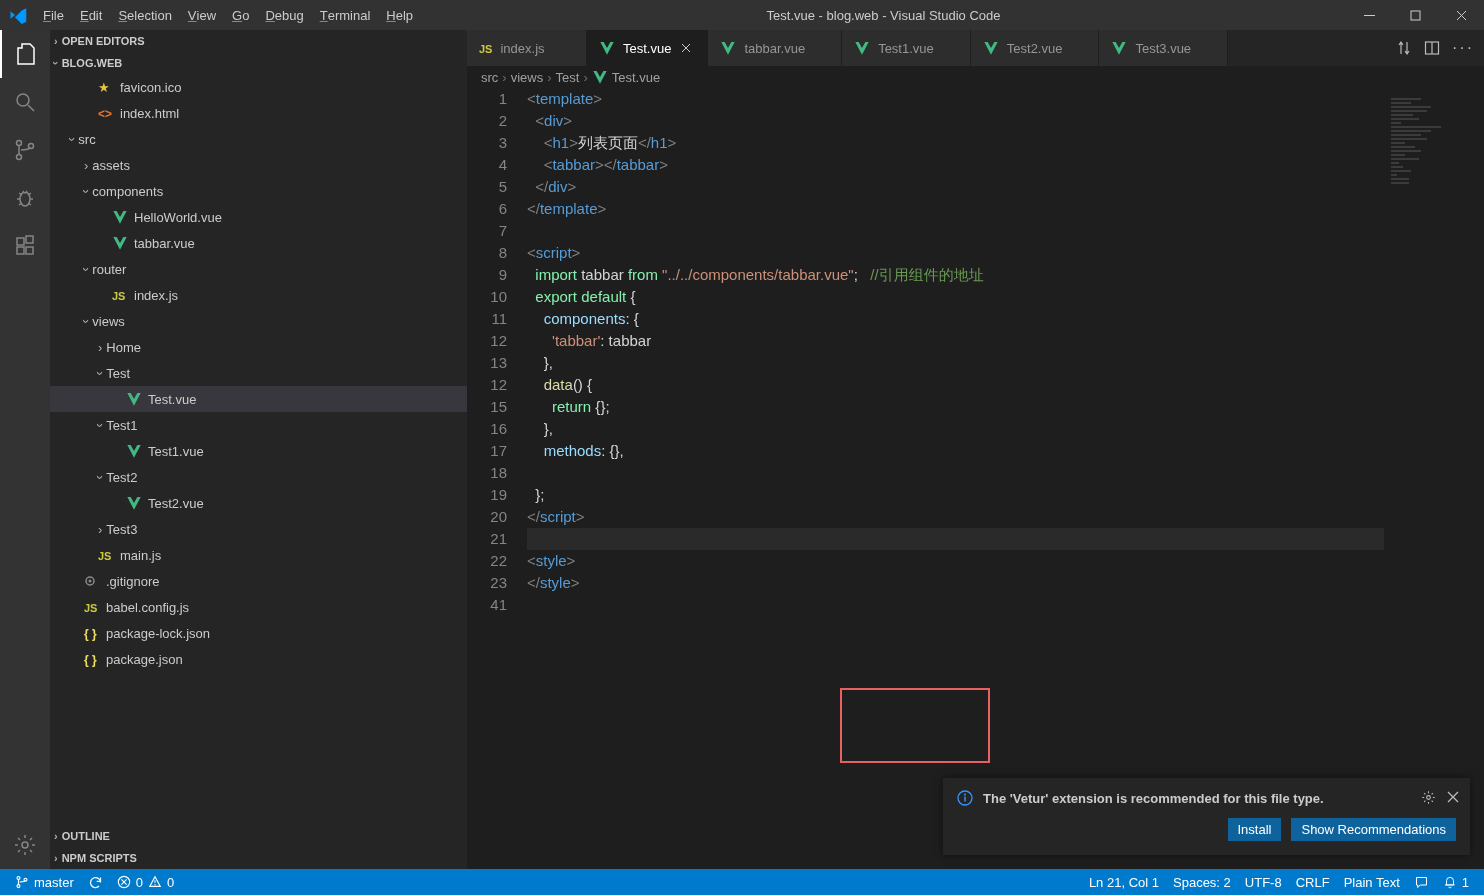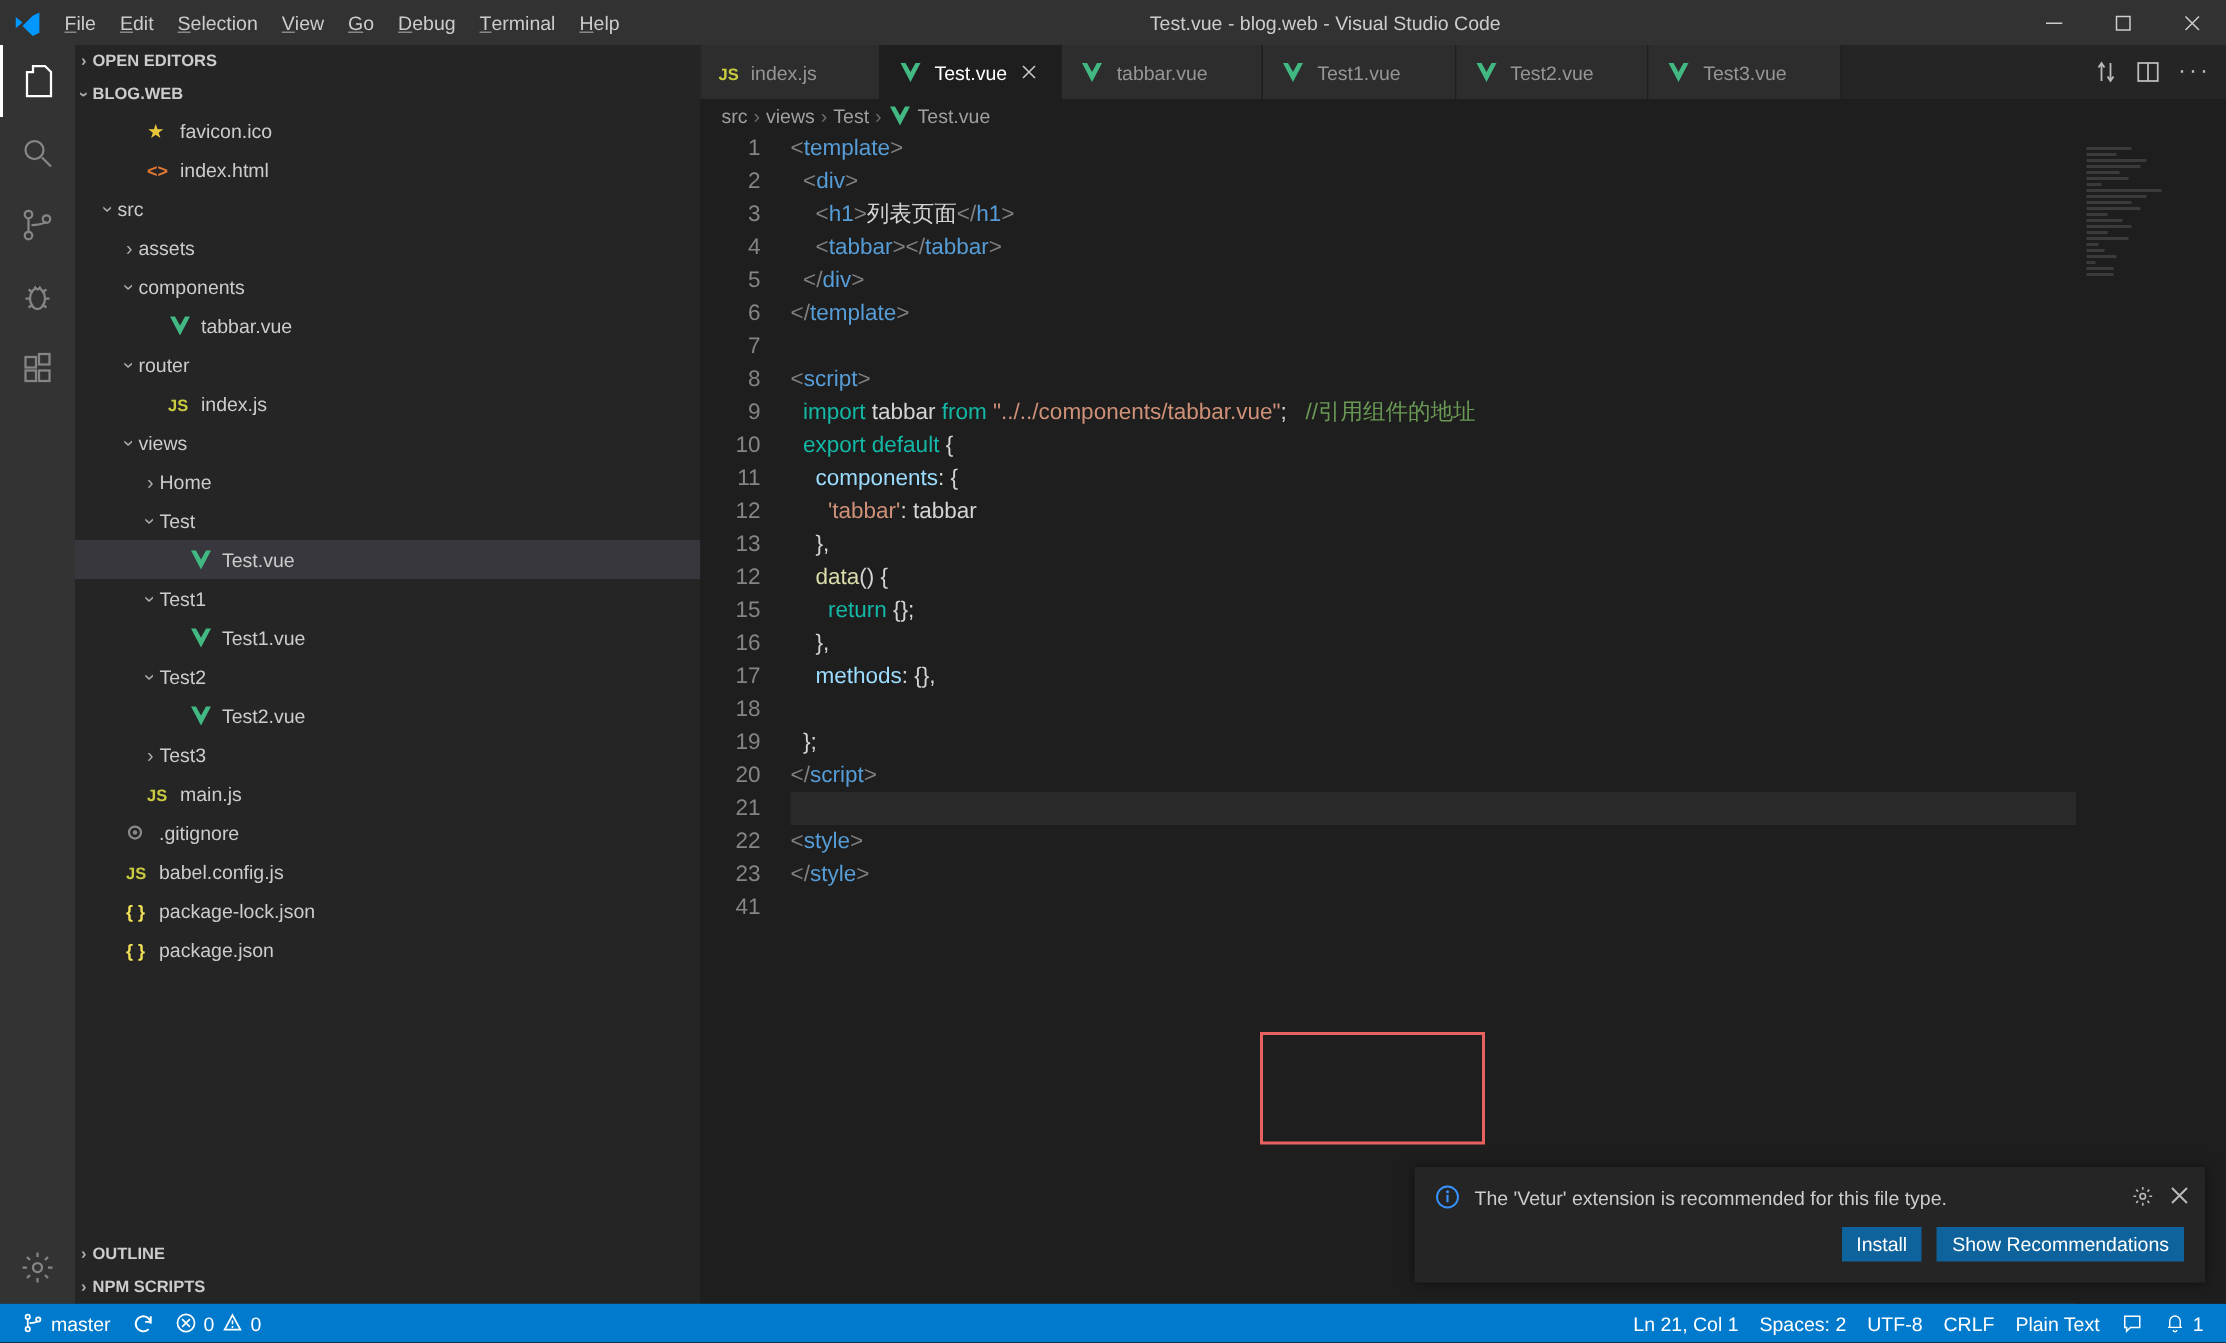--- a/index.html
+++ b/index.html
@@ -44,32 +44,32 @@
   .breadcrumbs { height:22px; display:flex; align-items:center; padding-left:14px; color:#a0a0a0; font-size:13px; gap:4px; }
 
   .code-container { flex:1; position:relative; }
   .code-area { display:flex; font-family:Consolas,"Courier New",monospace; font-size:15px; line-height:22px; }
   .gutter { width:60px; text-align:right; color:#858585; padding-right:20px; user-select:none; }
   .lines { flex:1; white-space:pre; color:#d4d4d4; }
   .line.hl { background:#2a2a2a; }
 
   .tok-tag { color:#569cd6; }
   .tok-brkt { color:#808080; }
-  .tok-kw { color:#14b8a6; }
+  .tok-kw { color:#86efac; }
   .tok-str { color:#ce9178; }
   .tok-fn { color:#dcdcaa; }
   .tok-comment { color:#6a9955; }
   .tok-ident { color:#9cdcfe; }
 
   .minimap { position:absolute; right:0; top:0; width:100px; height:100%; background:#1e1e1e; border-left:1px solid #1e1e1e; }
   .minimap-blob { background:#3b3b3b; height:2px; margin:2px 6px; }
 
   
   .notification { position:absolute; right:14px; bottom:40px; width:527px; background:#252526; box-shadow:0 0 8px rgba(0,0,0,.5); padding:12px 14px 14px 14px; }
-  .notification .msg { display:flex; align-items:center; gap:10px; color:#ccc; margin-bottom:12px; }
+  .notification .msg { display:flex; align-items:center; gap:10px; color:#ccc; margin-bottom:12px;font-weight:bold; }
   .notification .buttons { display:flex; justify-content:flex-end; gap:10px; }
   .notification .btn { padding:4px 10px; background:#0e639c; color:#fff; cursor:pointer; border:none; font-size:13px; }
   .notif-icons { position:absolute; right:10px; top:12px; display:flex; gap:10px; color:#bbb; }
   .red-box { position:absolute; border:2px solid #e86161; pointer-events:none; }
 
   
   .statusbar { height:26px; background:#007acc; display:flex; align-items:center; font-size:13px; color:#fff; padding:0 8px; }
   .status-item { padding:0 7px; display:flex; align-items:center; gap:5px; cursor:pointer; height:100%; }
   .status-spacer { flex:1; }
 
@@ -189,20 +189,30 @@
         </div>
         <div class="tree-row">
           <span class="tree-indent" style="width:34px"></span>
           <span class="chevron" style="">›</span>
           <span>assets</span>
         </div>
         <div class="tree-row">
           <span class="tree-indent" style="width:34px"></span>
           <span class="chevron" style="transform:rotate(90deg);display:inline-block;">›</span>
           <span>components</span>
+        </div>
+        <div class="tree-row">
+          <span class="tree-indent" style="width:48px"></span>
+          <span style="width:14px;display:inline-block"></span>
+          <span class="file-icon">
+            <svg width="16" height="16" viewBox="0 0 24 24">
+              <path fill="#42b883" d="M2 3h5l5 9 5-9h5L12 22 2 3z"></path>
+            </svg>
+          </span>
+          <span>HelloWorld.vue</span>
         </div>
         <div class="tree-row">
           <span class="tree-indent" style="width:48px"></span>
           <span style="width:14px;display:inline-block"></span>
           <span class="file-icon">
             <svg width="16" height="16" viewBox="0 0 24 24">
               <path fill="#42b883" d="M2 3h5l5 9 5-9h5L12 22 2 3z"></path>
             </svg>
           </span>
           <span>tabbar.vue</span>

